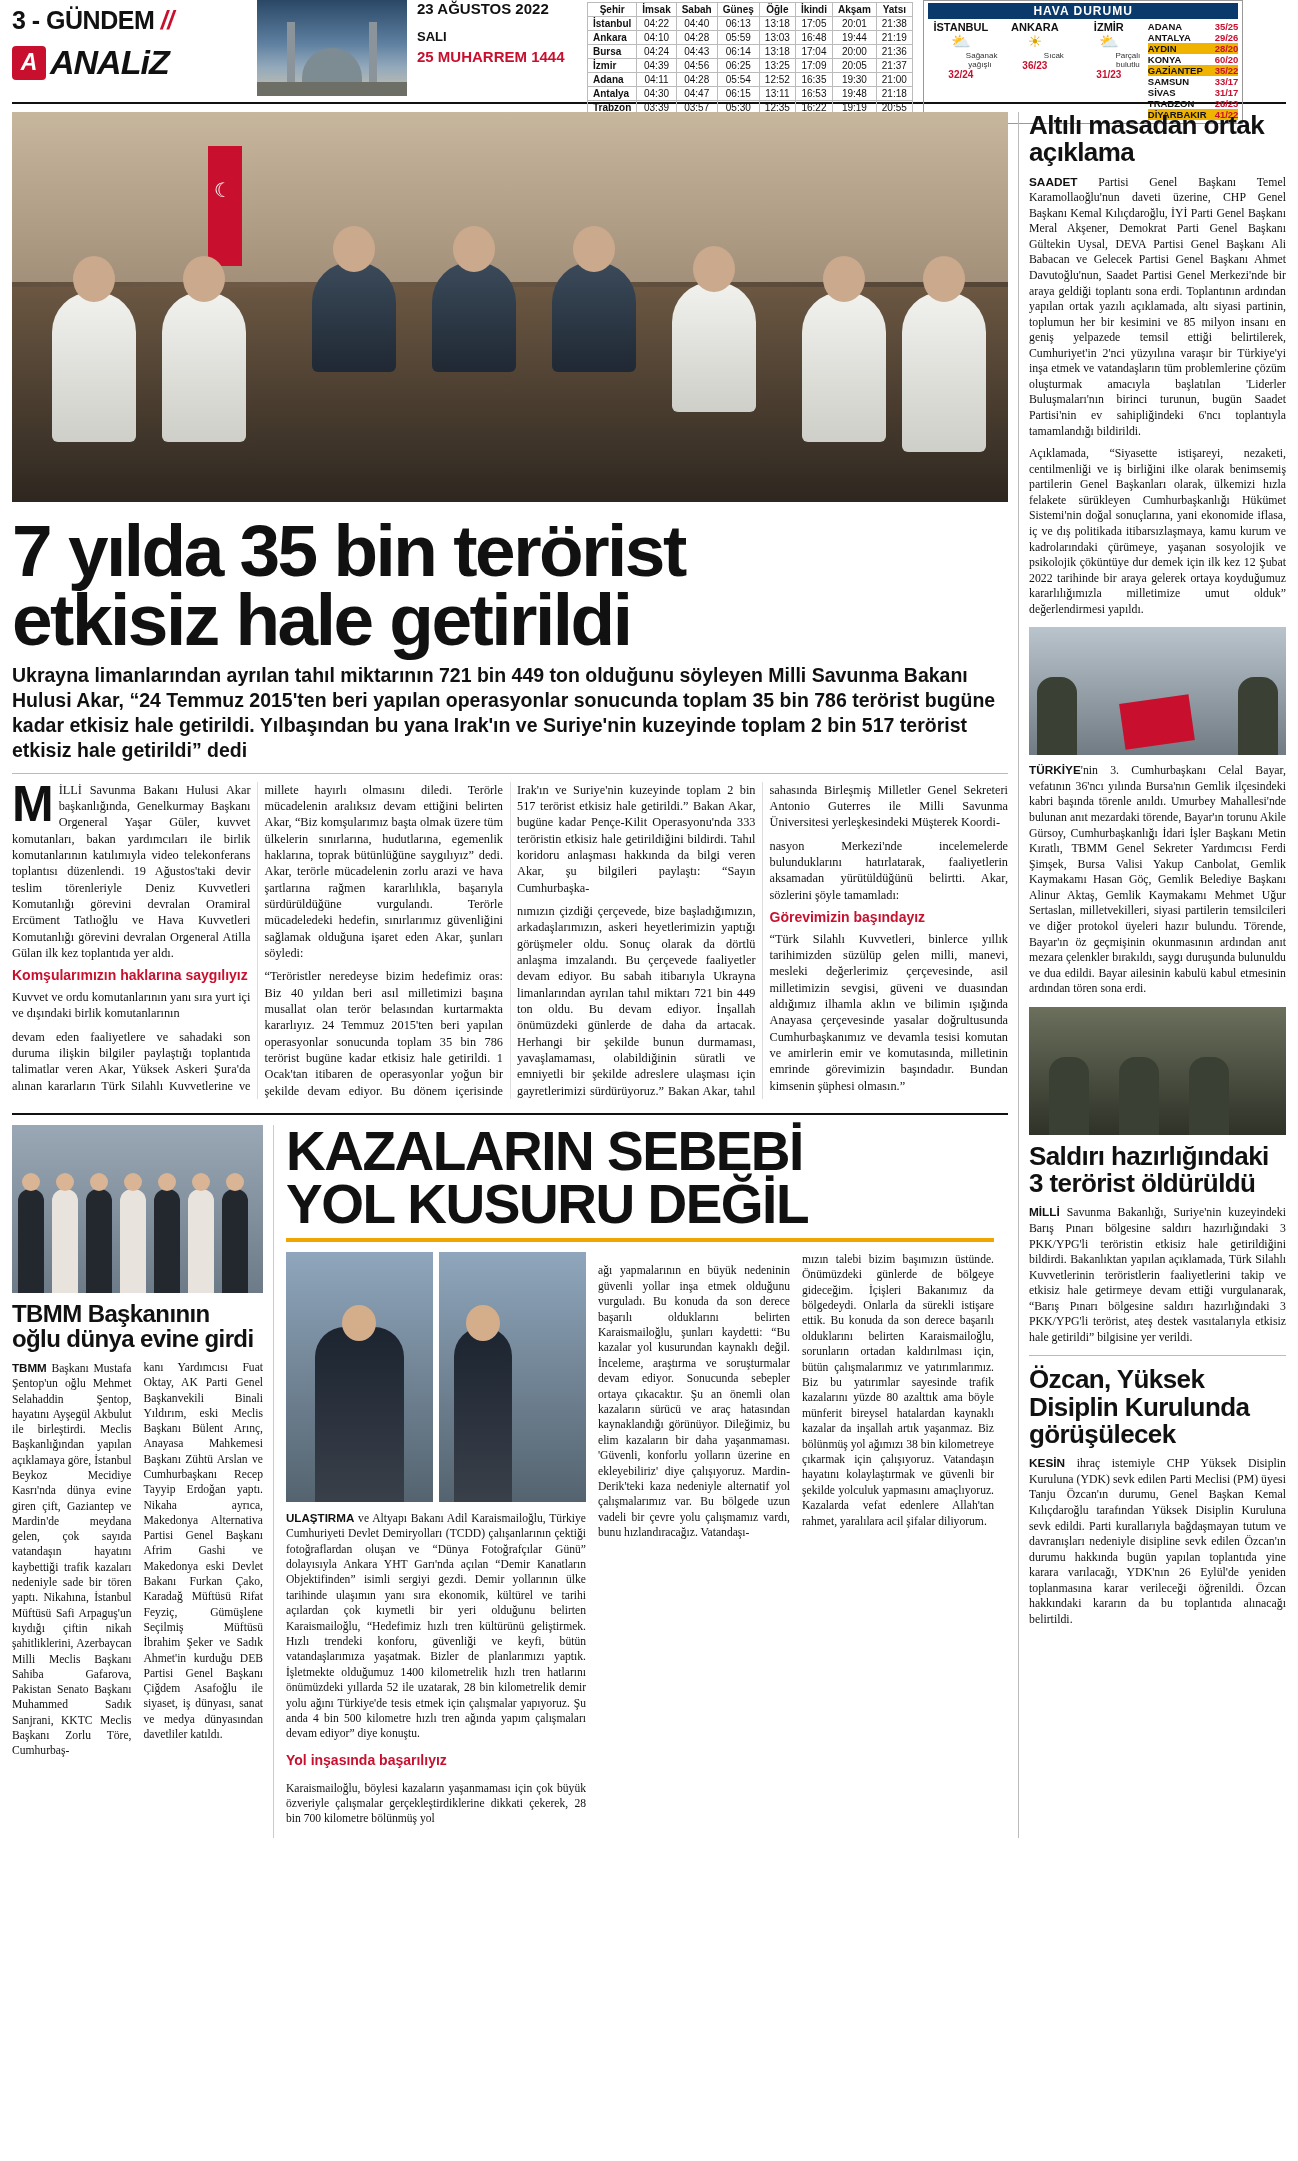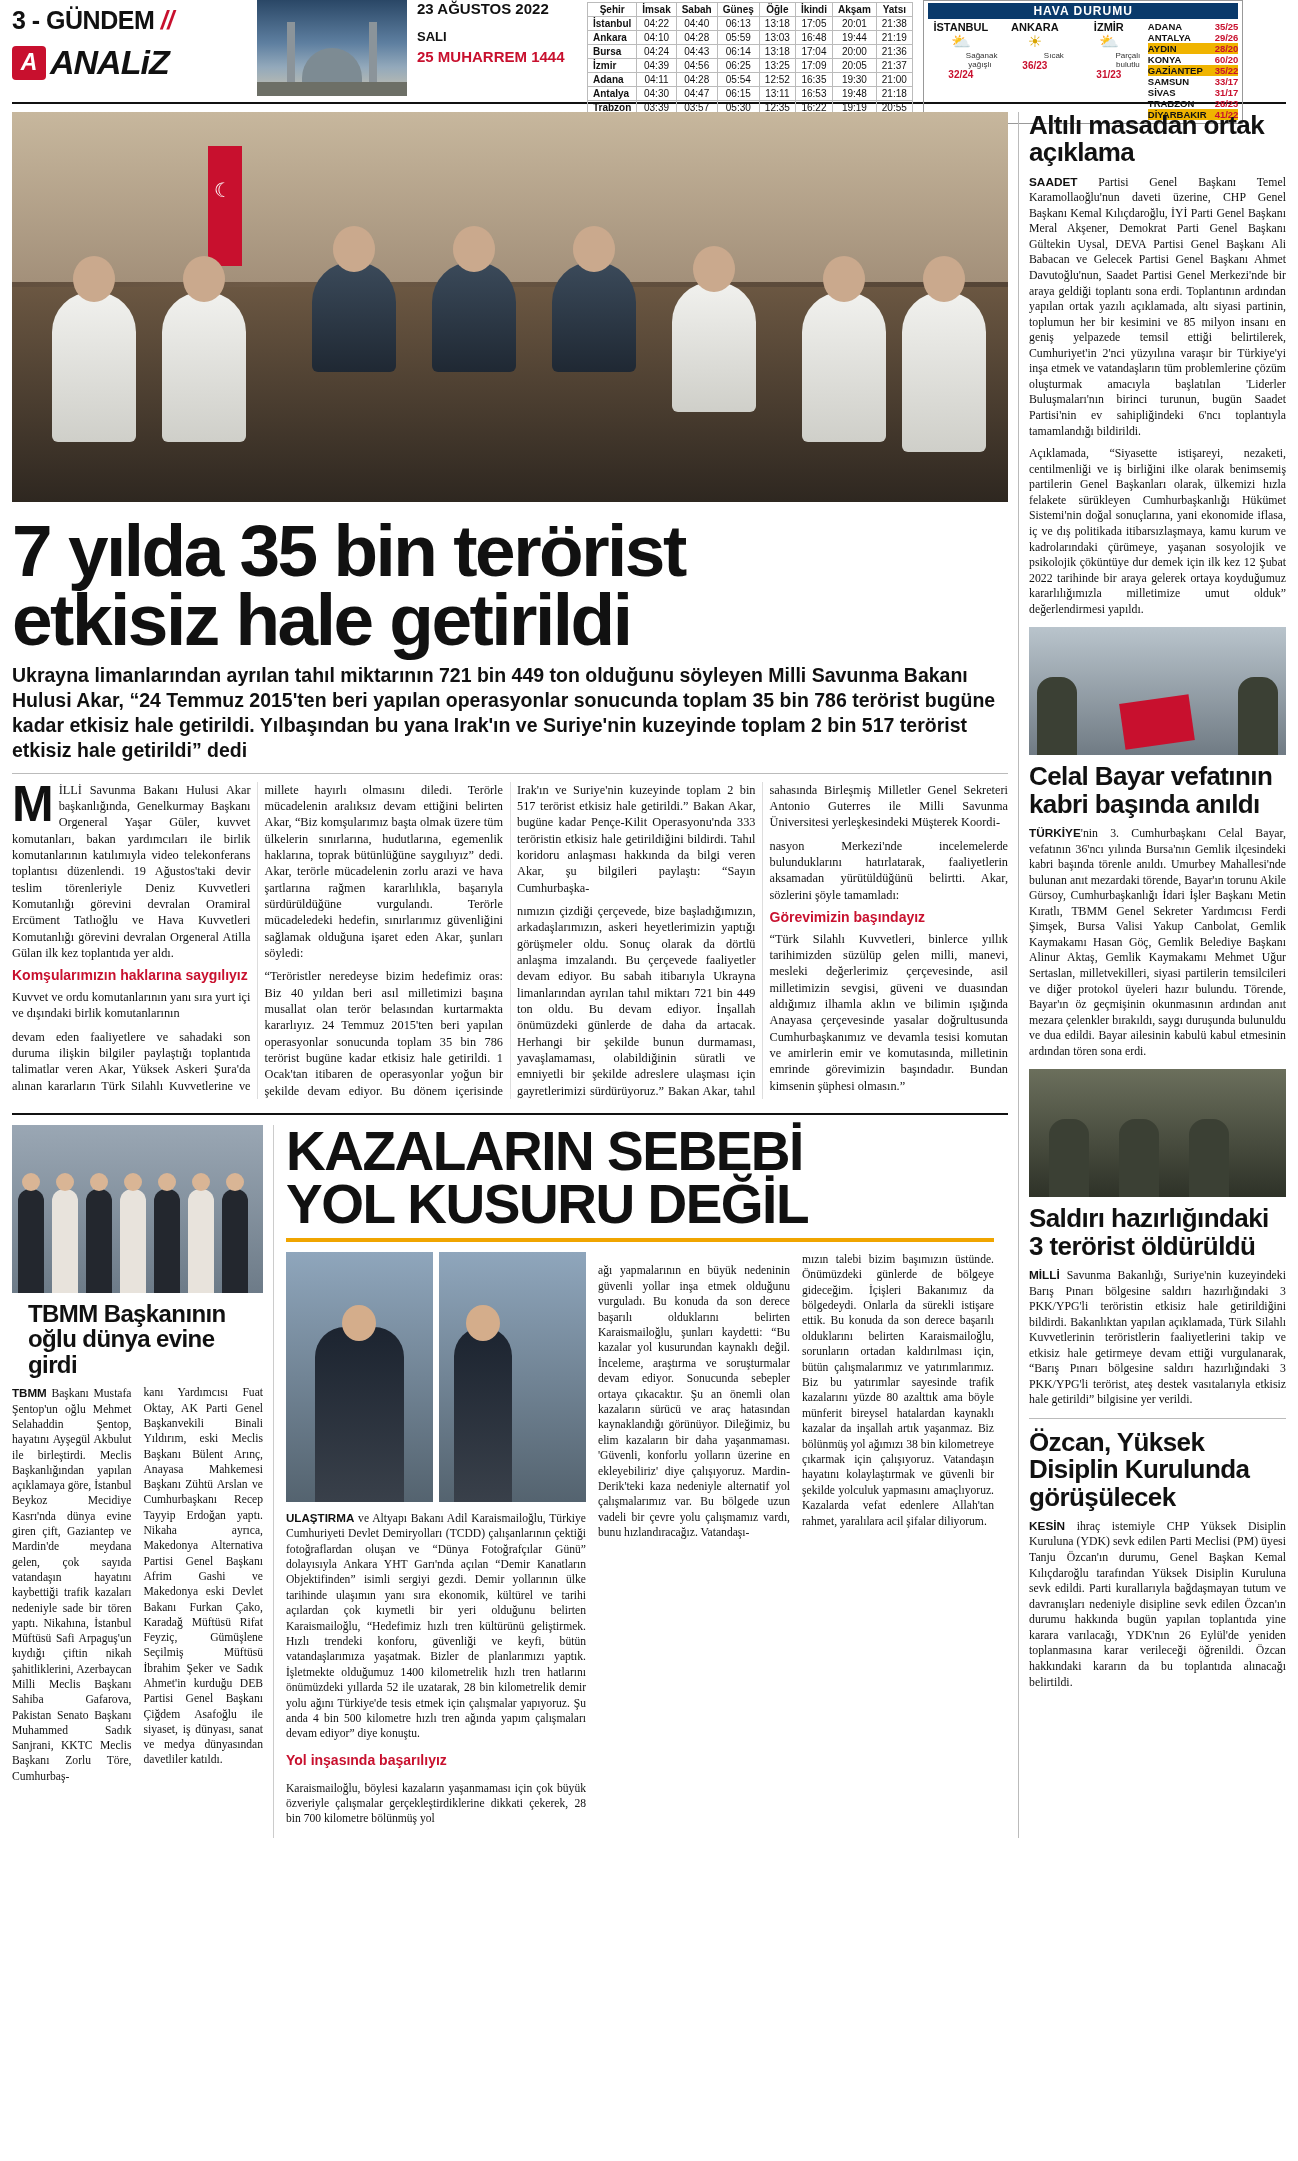--- a/index.html
+++ b/index.html
@@ -154,21 +154,21 @@
   .bl-photo .person {
     position: absolute; bottom: 0; width: 26px; height: 104px; border-radius: 12px 12px 0 0;
     background: #23272e;
   }
   .bl-photo .person.w { background: #e8e3dc; }
   .bl-photo .person:after { content:""; position:absolute; top:-16px; left:4px; width:18px; height:18px;
     border-radius:50%; background:#d9b595; }
 
   .bl-title {
     font-family: "Liberation Sans", sans-serif; font-weight: bold;
-    font-size: 24px; line-height: 1.06; margin: 8px 0 8px 16px; letter-spacing: -0.6px;
+    font-size: 24px; line-height: 1.06; margin: 8px 0 8px 0; letter-spacing: -0.6px;
   }
   .cols-2 { column-count: 2; column-gap: 12px; font-size: 11.6px; line-height: 1.32; text-align: justify; }
   .cols-2 p { margin: 0 0 6px 0; }
   .lead-bold { font-family: "Liberation Sans", sans-serif; font-weight: bold; }
 
   .br-head {
     font-family: "Liberation Sans", sans-serif; font-weight: bold;
     font-size: 55px; line-height: 0.97; letter-spacing: -1.5px; margin: 0 0 6px 0;
   }
   .br-accent { border-top: 4px solid #f0a500; width: 100%; margin: 2px 0 10px 0; }
@@ -490,21 +490,20 @@
         <p><span class="lead-bold">SAADET</span><span> Partisi Genel Başkanı Temel Karamollaoğlu'nun daveti üzerine, CHP Genel Başkanı Kemal Kılıçdaroğlu, İYİ Parti Genel Başkanı Meral Akşener, Demokrat Parti Genel Başkanı Gültekin Uysal, DEVA Partisi Genel Başkanı Ali Babacan ve Gelecek Partisi Genel Başkanı Ahmet Davutoğlu'nun, Saadet Partisi Genel Merkezi'nde bir araya geldiği toplantı sona erdi. Toplantının ardından yapılan ortak yazılı açıklamada, altı siyasi partinin, toplumun her bir kesimini ve 85 milyon insanı en geniş yelpazede temsil ettiği belirtilerek, Cumhuriyet'in 2'nci yüzyılına varaşır bir Türkiye'yi inşa etmek ve vatandaşların tüm problemlerine çözüm oluşturmak amacıyla başlatılan 'Liderler Buluşmaları'nın birinci turunun, bugün Saadet Partisi'nin ev sahipliğindeki 6'ncı toplantıyla tamamlandığı bildirildi.</span></p>
         <p>Açıklamada, “Siyasette istişareyi, nezaketi, centilmenliği ve iş birliğini ilke olarak benimsemiş partilerin Genel Başkanları olarak, ülkemizi hızla felakete sürükleyen Cumhurbaşkanlığı Hükümet Sistemi'nin doğal sonuçlarına, yani ekonomide iflasa, iç ve dış politikada itibarsızlaşmaya, kamu kurum ve kadrolarındaki çürümeye, yaşanan sosyolojik ve psikolojik çöküntüye dur demek için ilk kez 12 Şubat 2022 tarihinde bir araya gelerek ortaya koyduğumuz kararlılığımızla milletimize umut olduk” değerlendirmesi yapıldı.</p>
       </div>
 
       <div class="rc-photo">
         <div class="flag"></div>
         <div class="sold" style="left:8px;"></div>
         <div class="sold" style="right:8px;"></div>
       </div>
 
-      <h3 class="rc-title"><span>Celal Bayar vefatının kabri başında anıldı</span></h3>
       <div class="rc-body">
         <p><span class="lead-bold">TÜRKİYE</span><span>'nin 3. Cumhurbaşkanı Celal Bayar, vefatının 36'ncı yılında Bursa'nın Gemlik ilçesindeki kabri başında törenle anıldı. Umurbey Mahallesi'nde bulunan anıt mezardaki törende, Bayar'ın torunu Akile Gürsoy, Cumhurbaşkanlığı İdari İşler Başkanı Metin Kıratlı, TBMM Genel Sekreter Yardımcısı Ferdi Şimşek, Bursa Valisi Yakup Canbolat, Gemlik Kaymakamı Hasan Göç, Gemlik Belediye Başkanı Alinur Aktaş, Gemlik Kaymakamı Mehmet Uğur Sertaslan, milletvekilleri, siyasi partilerin temsilcileri ve diğer protokol üyeleri hazır bulundu. Törende, Bayar'ın öz geçmişinin okunmasının ardından anıt mezara çelenkler bırakıldı, saygı duruşunda bulunuldu ve dua edildi. Bayar ailesinin kabulü kabul etmesinin ardından tören sona erdi.</span></p>
       </div>
 
       <div class="rc-photo mil">
         <div class="sold" style="left:20px;"></div>
         <div class="sold" style="left:90px;"></div>
         <div class="sold" style="left:160px;"></div>
       </div>
 

